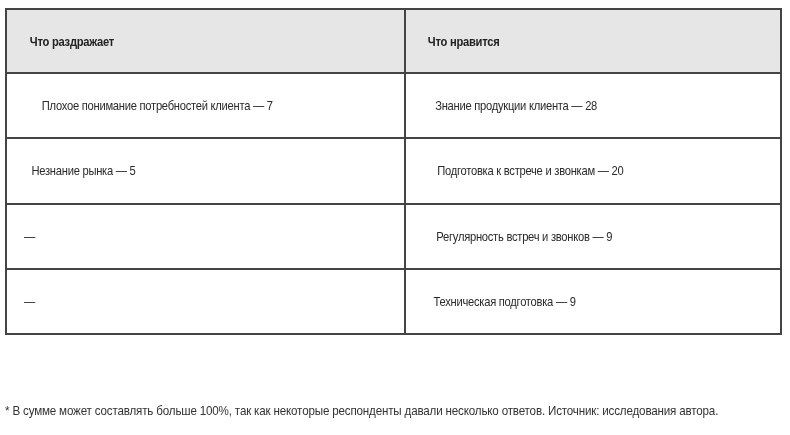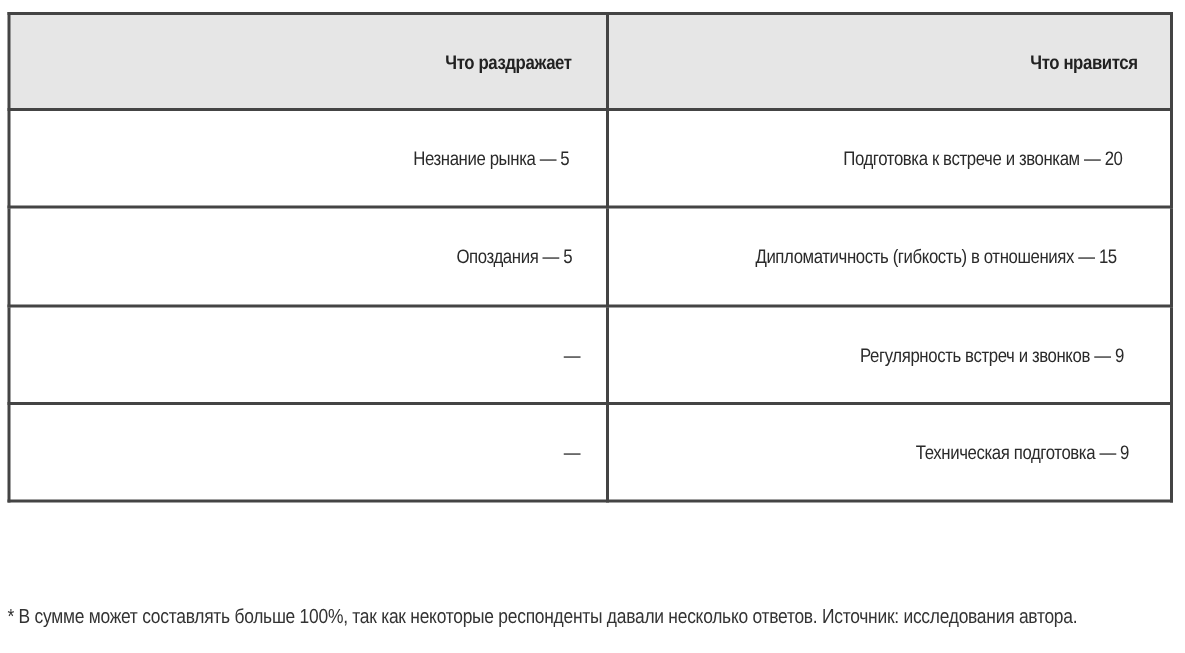--- a/index.html
+++ b/index.html
@@ -1,45 +1,45 @@
 <!DOCTYPE html>
 <html><head>
 <meta charset="utf-8">
 <style>
   html, body { margin: 0; padding: 0; background: #ffffff; }
   body { width: 790px; height: 435px; position: relative; overflow: hidden;
          font-family: "Liberation Sans Narrow", "Liberation Sans", sans-serif; color: #2a2a2a; }
   .tbl { position: absolute; left: 5px; top: 8px; width: 777px; border-collapse: collapse;
          table-layout: fixed; }
-  .tbl td, .tbl th { border: 2px solid #444; text-align: right; vertical-align: middle;
+  .tbl td, .tbl th { border: 2px solid #444; text-align: left; vertical-align: middle;
          font-size: 13px; padding: 16px; height: 31.3px; letter-spacing: -0.3px; }
   .tbl th { background: #e6e6e6; font-weight: bold; height: 30px; color: #222; }
   .col-left { width: 365px; }
   .txt { display: inline-block; transform: scaleX(0.86); transform-origin: center; white-space: nowrap; }
   .footnote { position: absolute; left: 5px; top: 403px; font-size: 13.5px; color: #333;
               white-space: nowrap; transform: scaleX(0.86); transform-origin: left; letter-spacing: -0.2px; }
 </style>
 </head>
 <body>
 
 <table class="tbl">
   <thead>
     <tr>
       <th class="col-left"><span class="txt">Что раздражает</span></th>
       <th><span class="txt">Что нравится</span></th>
     </tr>
   </thead>
   <tbody>
     <tr>
+      <td><span class="txt">Плохое понимание потребностей клиента — 7</span></td>
+      <td><span class="txt">Знание продукции клиента — 28</span></td>
+    </tr>
+    <tr>
       <td><span class="txt">Незнание рынка — 5</span></td>
       <td><span class="txt">Подготовка к встрече и звонкам — 20</span></td>
-    </tr>
-    <tr>
-      <td><span class="txt">Опоздания — 5</span></td>
-      <td><span class="txt">Дипломатичность (гибкость) в отношениях — 15</span></td>
     </tr>
     <tr>
       <td><span class="txt">—</span></td>
       <td><span class="txt">Регулярность встреч и звонков — 9</span></td>
     </tr>
     <tr>
       <td><span class="txt">—</span></td>
       <td><span class="txt">Техническая подготовка — 9</span></td>
     </tr>
   </tbody>

